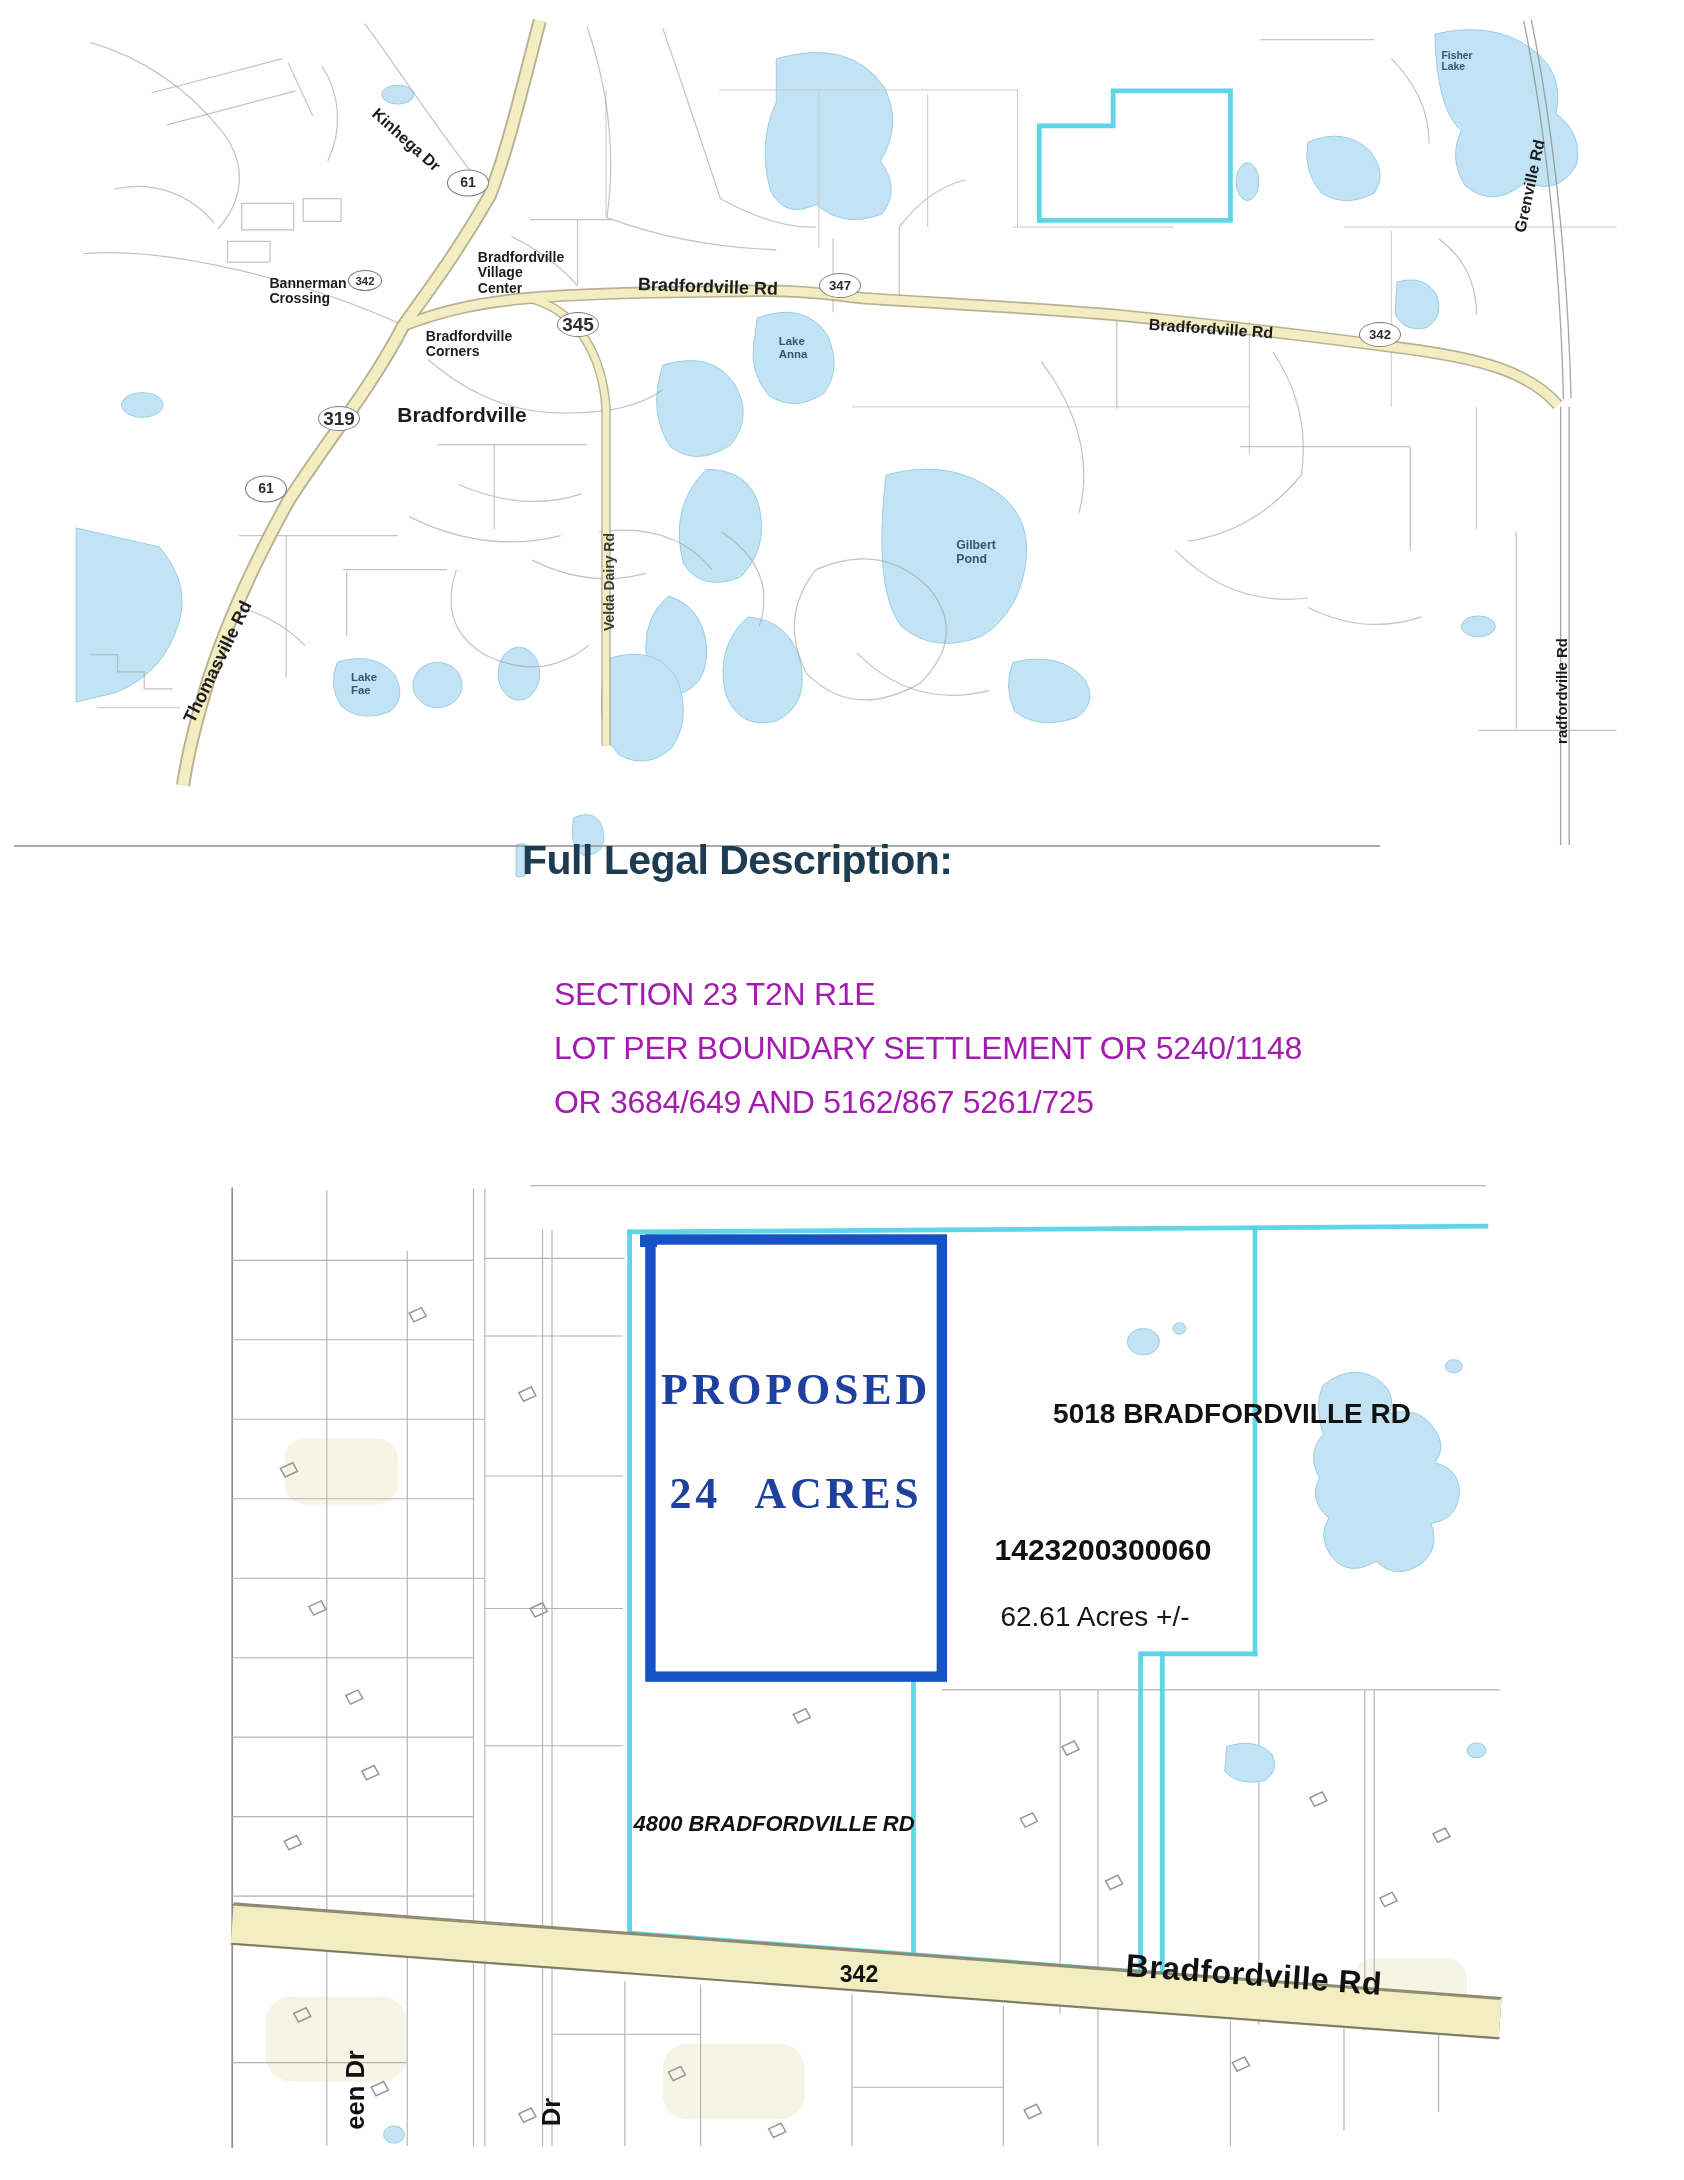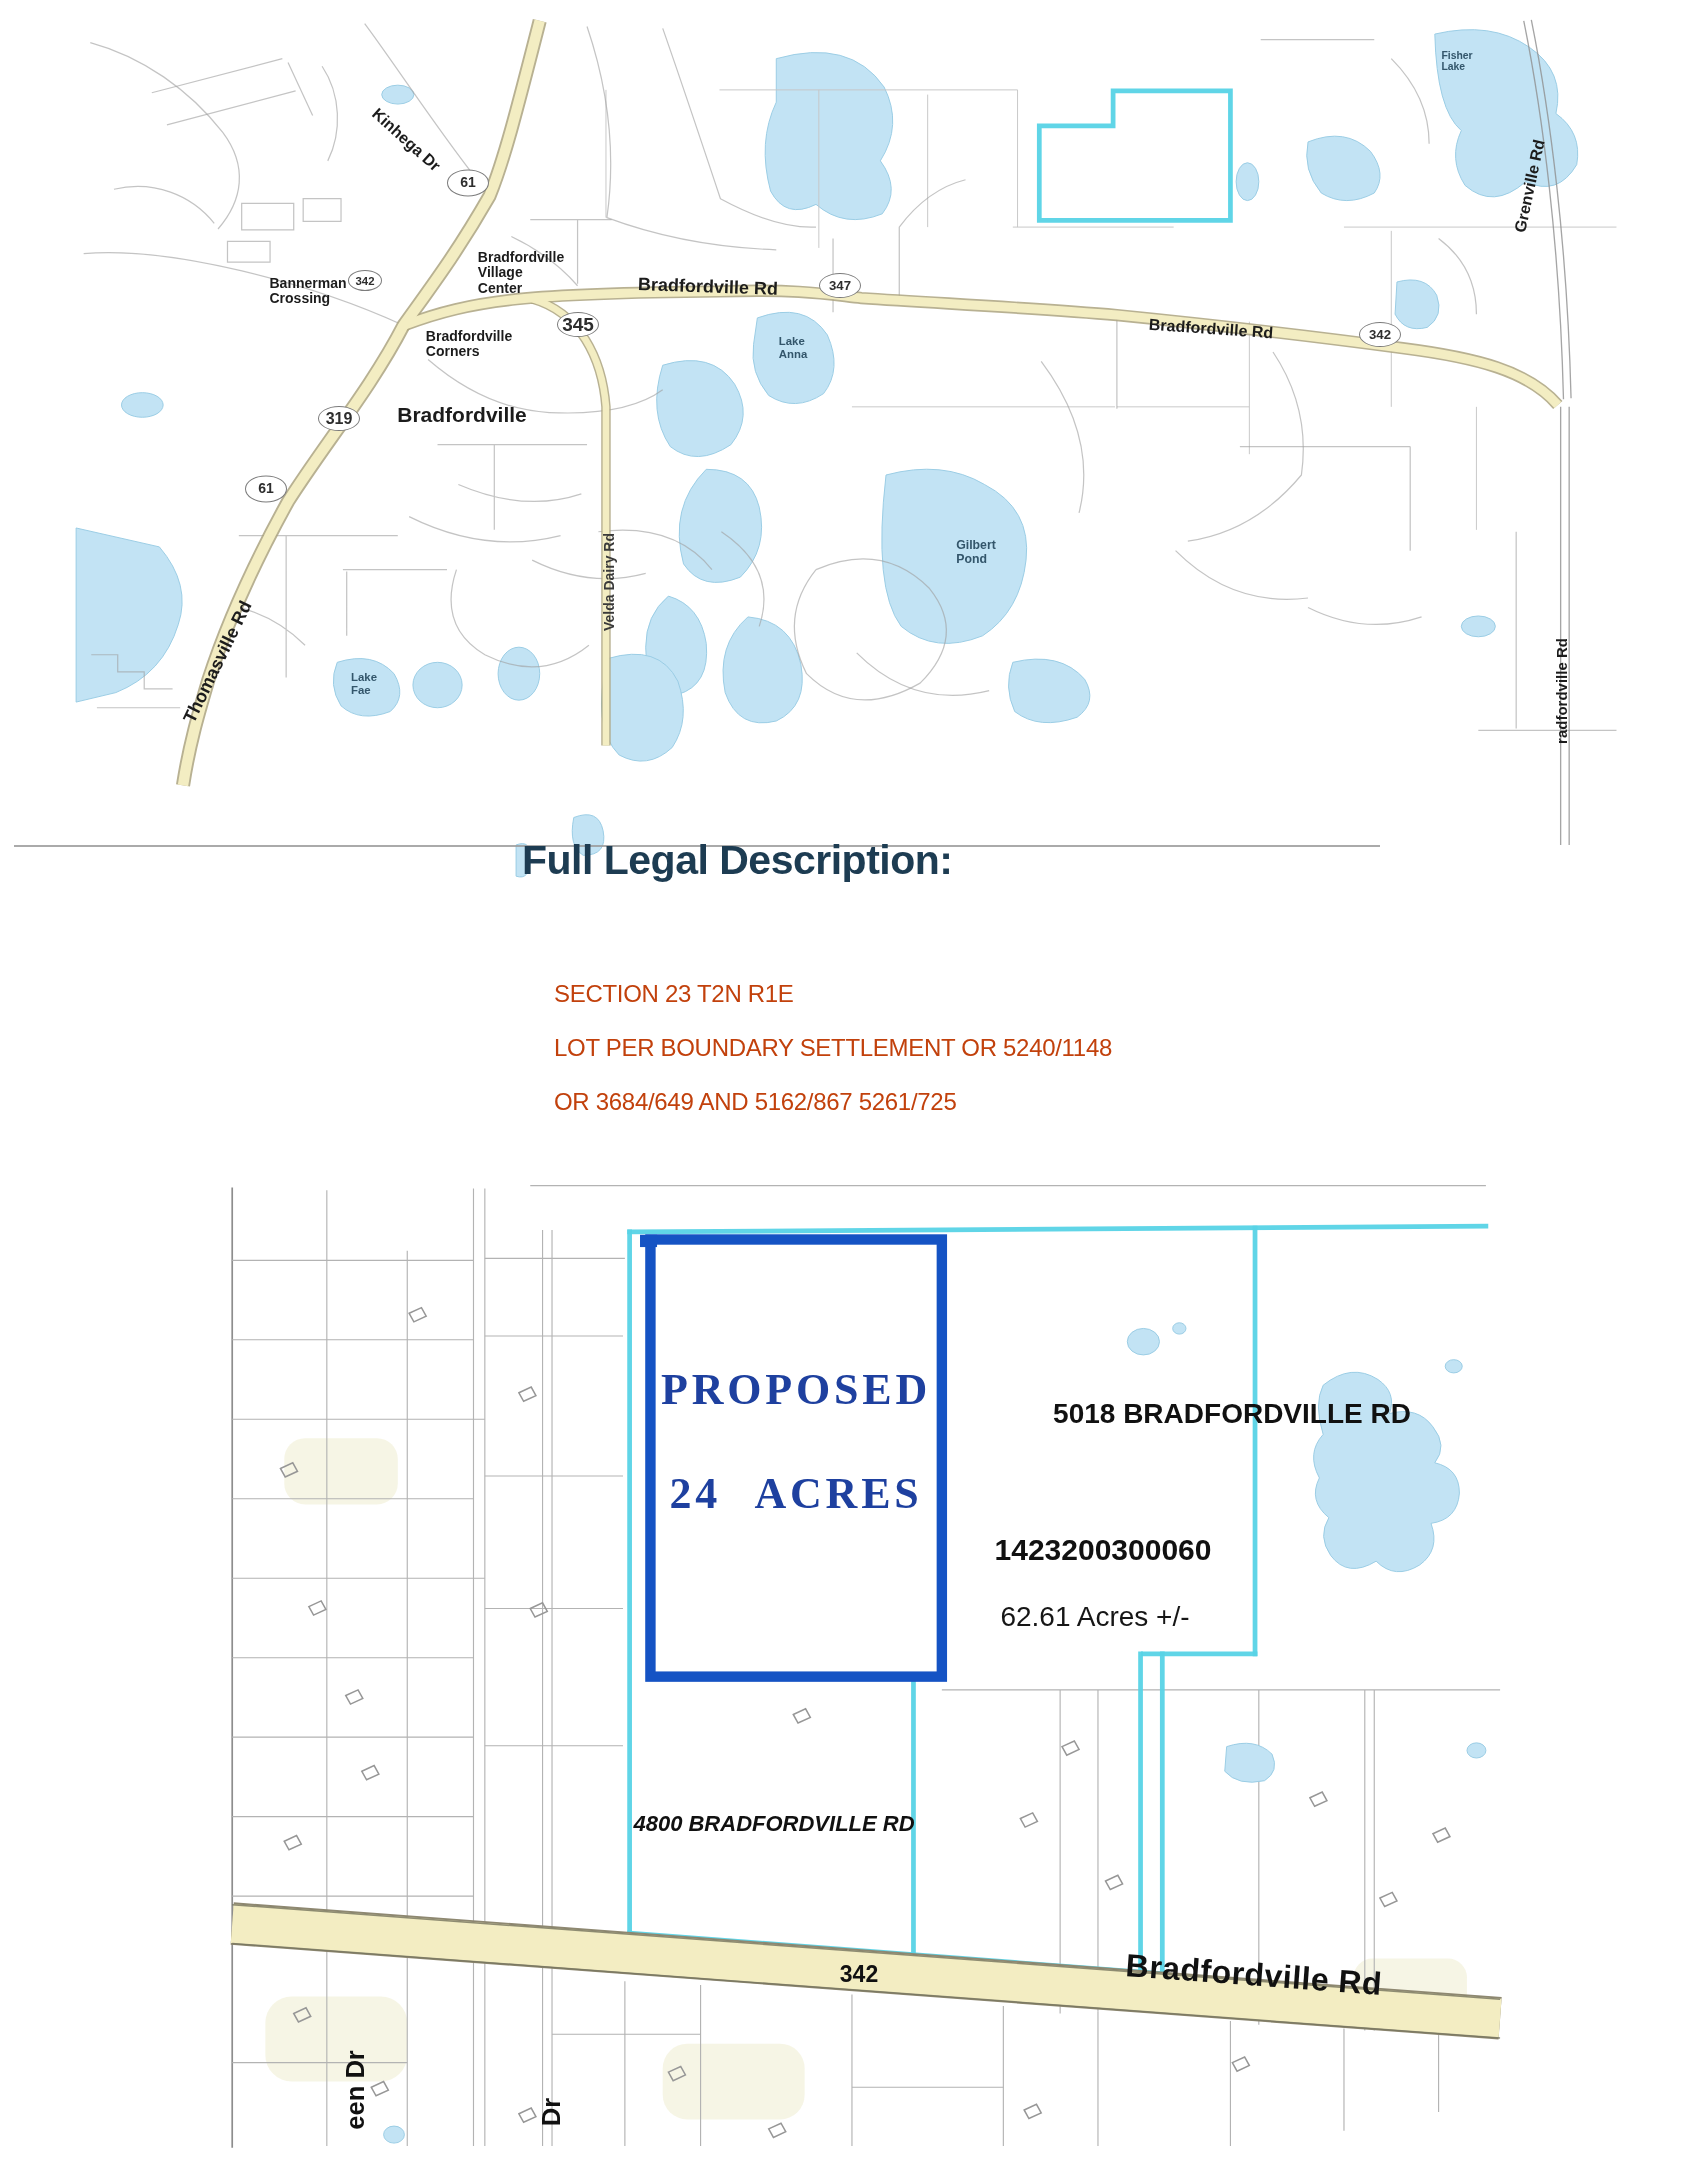--- a/index.html
+++ b/index.html
@@ -29,21 +29,21 @@
     background:#fff;border:1.9px solid #7c7c7c;border-radius:50%;
     display:flex;align-items:center;justify-content:center;
     color:#2e2e2e;font-weight:700;
   }
   .heading{
     position:absolute;left:522px;top:837px;z-index:4;
     font-size:41px;font-weight:700;letter-spacing:-0.5px;color:#1d3c52;
   }
   .legal{
     position:absolute;left:554px;top:967px;z-index:4;
-    font-size:24px;line-height:54px;color:#c2410c;letter-spacing:-0.3px;
+    font-size:32px;line-height:54px;color:#a21caf;letter-spacing:-0.3px;
   }
   .proposed{
     position:absolute;z-index:5;transform:translate(-50%,-50%);
     font-family:"Liberation Serif",serif;font-weight:700;color:#1e409f;
     font-size:44px;letter-spacing:3.8px;white-space:nowrap;
   }
   .rule{position:absolute;left:14px;top:845px;width:1366px;height:1.9px;background:#9b9b9b;opacity:.85;z-index:1;}
 </style>
 </head>
 <body>
@@ -224,21 +224,21 @@
   <span class="ln">Corners</span>
 </div>
 
 <div class="lbl" style="left:599px;top:337px;">
   <span class="shield" style="position:static;display:inline-flex;width:40px;height:23px;font-size:19px;">345</span>
 </div>
 
 <div class="lbl" style="left:462px;top:415px;font-size:21px;font-weight:700;">Bradfordville</div>
 
 <div class="lbl" style="left:360px;top:431px;">
-  <span class="shield" style="position:static;display:inline-flex;width:40px;height:23px;font-size:16px;">319</span>
+  <span class="shield" style="position:static;display:inline-flex;width:40px;height:23px;font-size:19px;">319</span>
 </div>
 
 <div class="lbl" style="left:287px;top:502px;">
   <span class="shield" style="position:static;display:inline-flex;width:40px;height:24.6px;font-size:14px;">61</span>
 </div>
 
 <div class="lbl" style="left:218px;top:662px;font-size:18px;font-weight:600;transform:translate(-50%,-50%) rotate(-64deg);">Thomasville Rd</div>
 
 <div class="lbl" style="left:609px;top:582px;font-size:14px;font-weight:600;color:#3a3a3a;transform:translate(-50%,-50%) rotate(-90deg);">Velda Dairy Rd</div>
 

